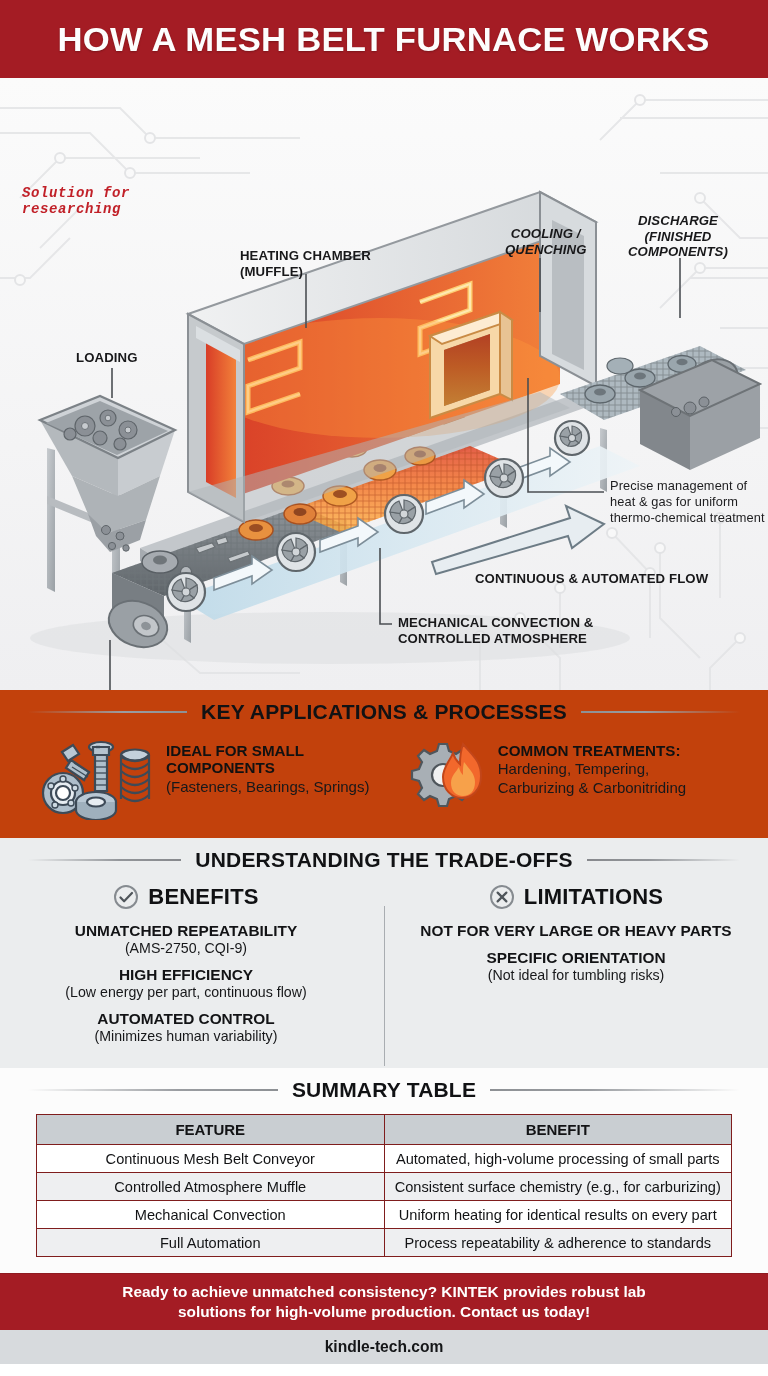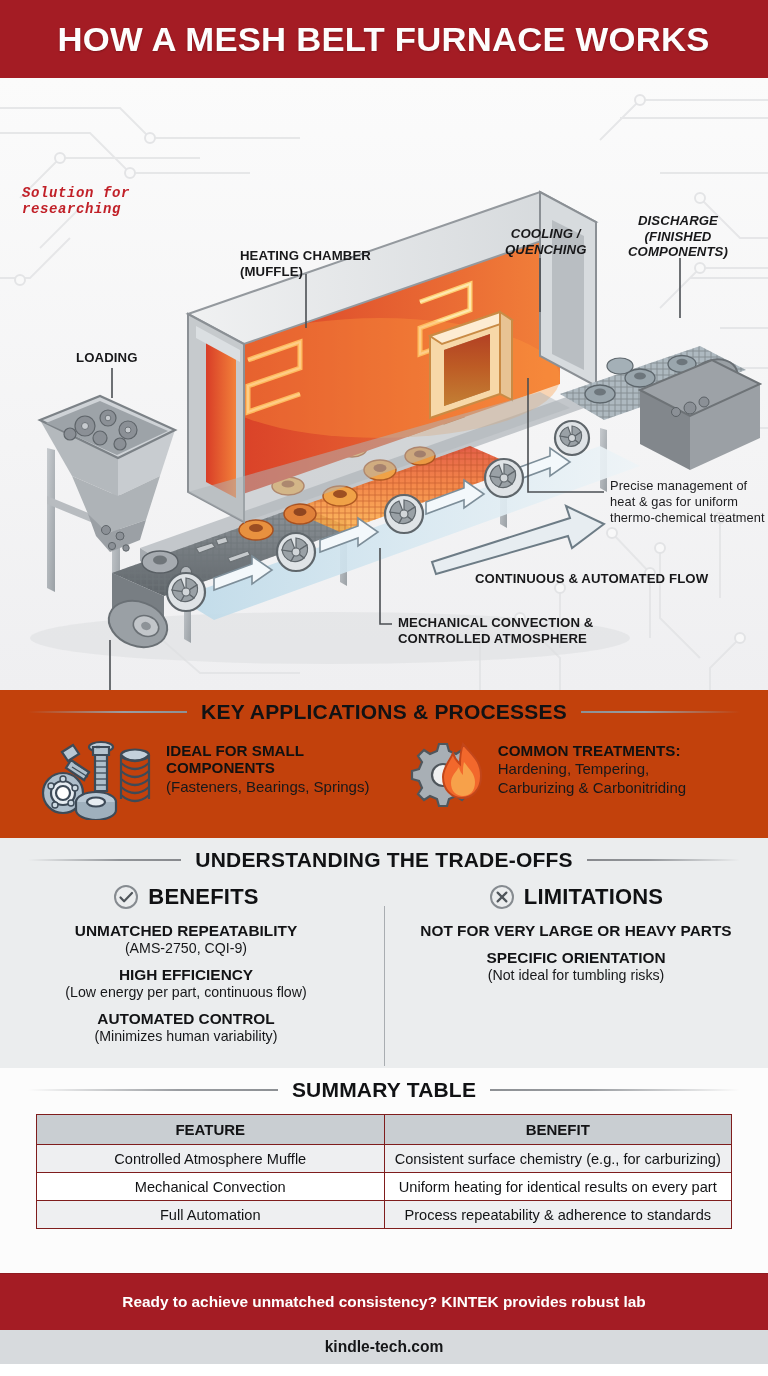--- a/index.html
+++ b/index.html
@@ -731,36 +731,41 @@
     </div>
 
     <table class="summary">
       <thead>
         <tr>
           <th class="f">FEATURE</th>
           <th>BENEFIT</th>
         </tr>
       </thead>
       <tbody>
+        <tr class="norm">
+          <td class="f">Continuous Mesh Belt Conveyor</td>
+          <td>Automated, high-volume processing of small parts</td>
+        </tr>
         <tr class="alt">
           <td class="f">Controlled Atmosphere Muffle</td>
           <td>Consistent surface chemistry (e.g., for carburizing)</td>
         </tr>
         <tr class="norm">
           <td class="f">Mechanical Convection</td>
           <td>Uniform heating for identical results on every part</td>
         </tr>
         <tr class="alt">
           <td class="f">Full Automation</td>
           <td>Process repeatability &amp; adherence to standards</td>
         </tr>
       </tbody>
     </table>
   </div>
 
   <div class="cta">
     <div class="cta-line">Ready to achieve unmatched consistency? KINTEK provides robust lab</div>
+    <div class="cta-line">solutions for high-volume production. Contact us today!</div>
   </div>
   <div class="urlbar">
     <span>kindle-tech.com</span>
   </div>
 
 </div>
 
 </body></html>

